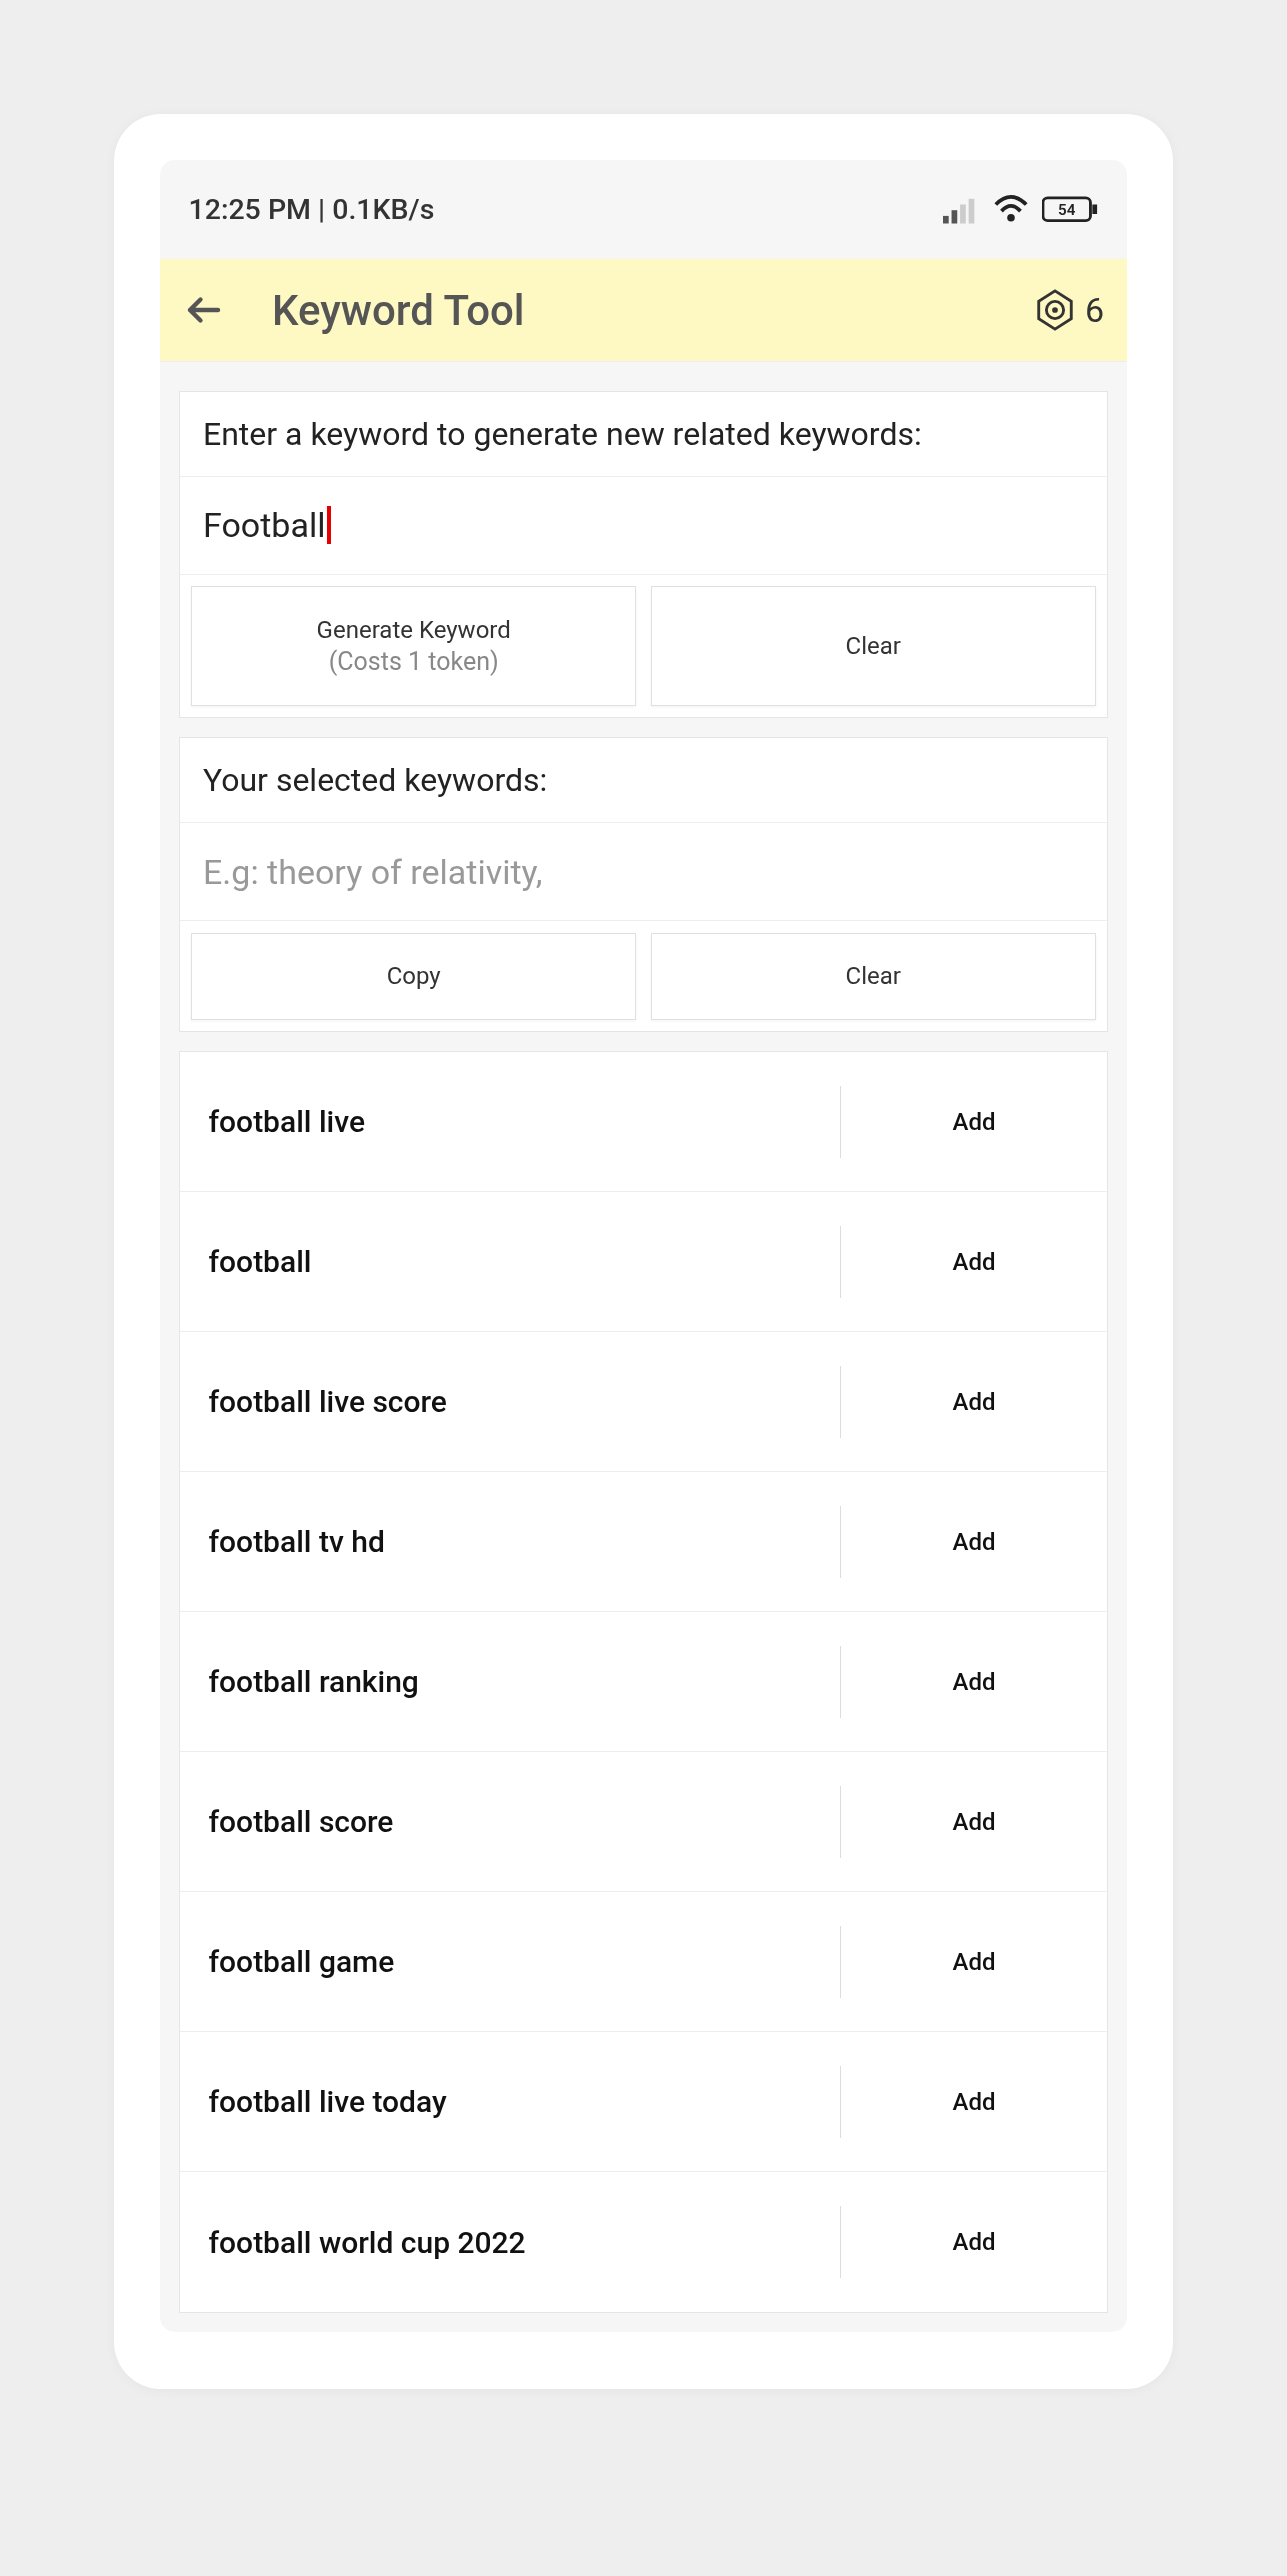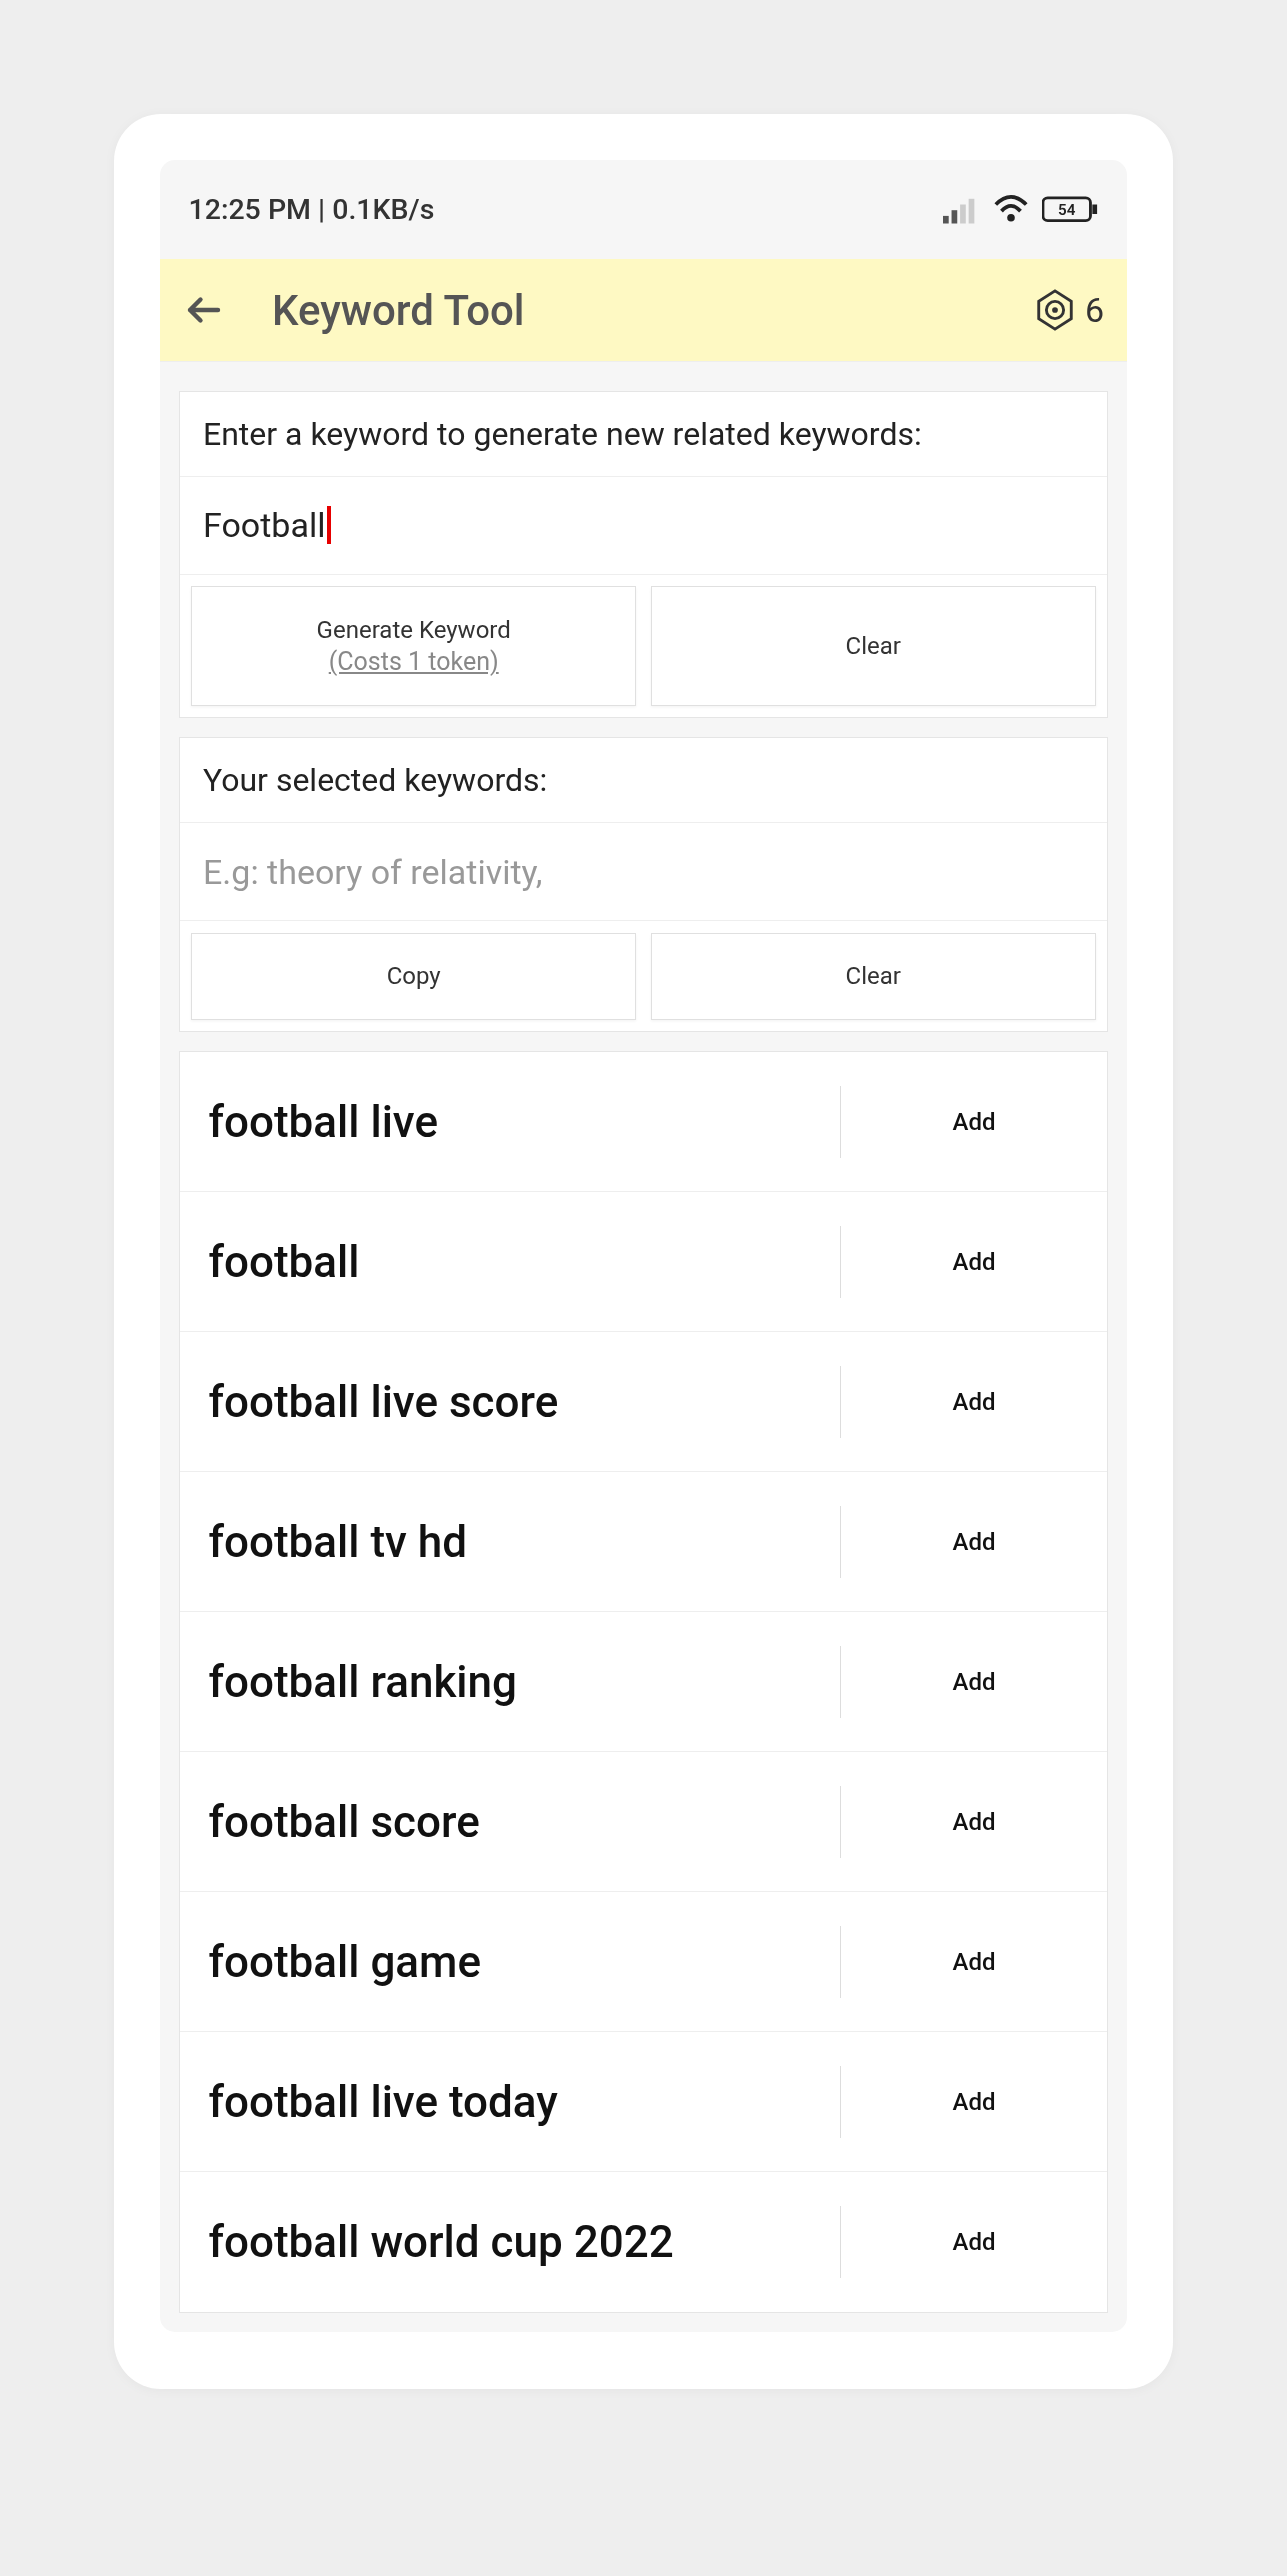--- a/index.html
+++ b/index.html
@@ -136,40 +136,39 @@
     box-shadow: 0 1.9px 2.8px rgba(0,0,0,0.05);
   }
   .btn-main {
     font-size: 24px;
     color: #333;
   }
   .btn-sub {
     font-size: 25px;
     color: #888;
     margin-top: 3.8px;
-    text-decoration: underline;
   }
   .results {
     background: #fff;
     border: 0.9px solid #e5e5e5;
   }
   .result-row {
     display: flex;
     align-items: center;
     border-bottom: 0.9px solid #eee;
     padding: 0;
     height: 140px;
   }
   .result-row:last-child {
     border-bottom: none;
   }
   .result-text {
     flex: 1;
     padding: 0 28.5px;
-    font-size: 44px;
+    font-size: 30px;
     color: #111;
     font-weight: 500;
   }
   .result-divider {
     width: 0.9px;
     height: 72px;
     background: #ddd;
   }
   .result-add {
     width: 266px;

